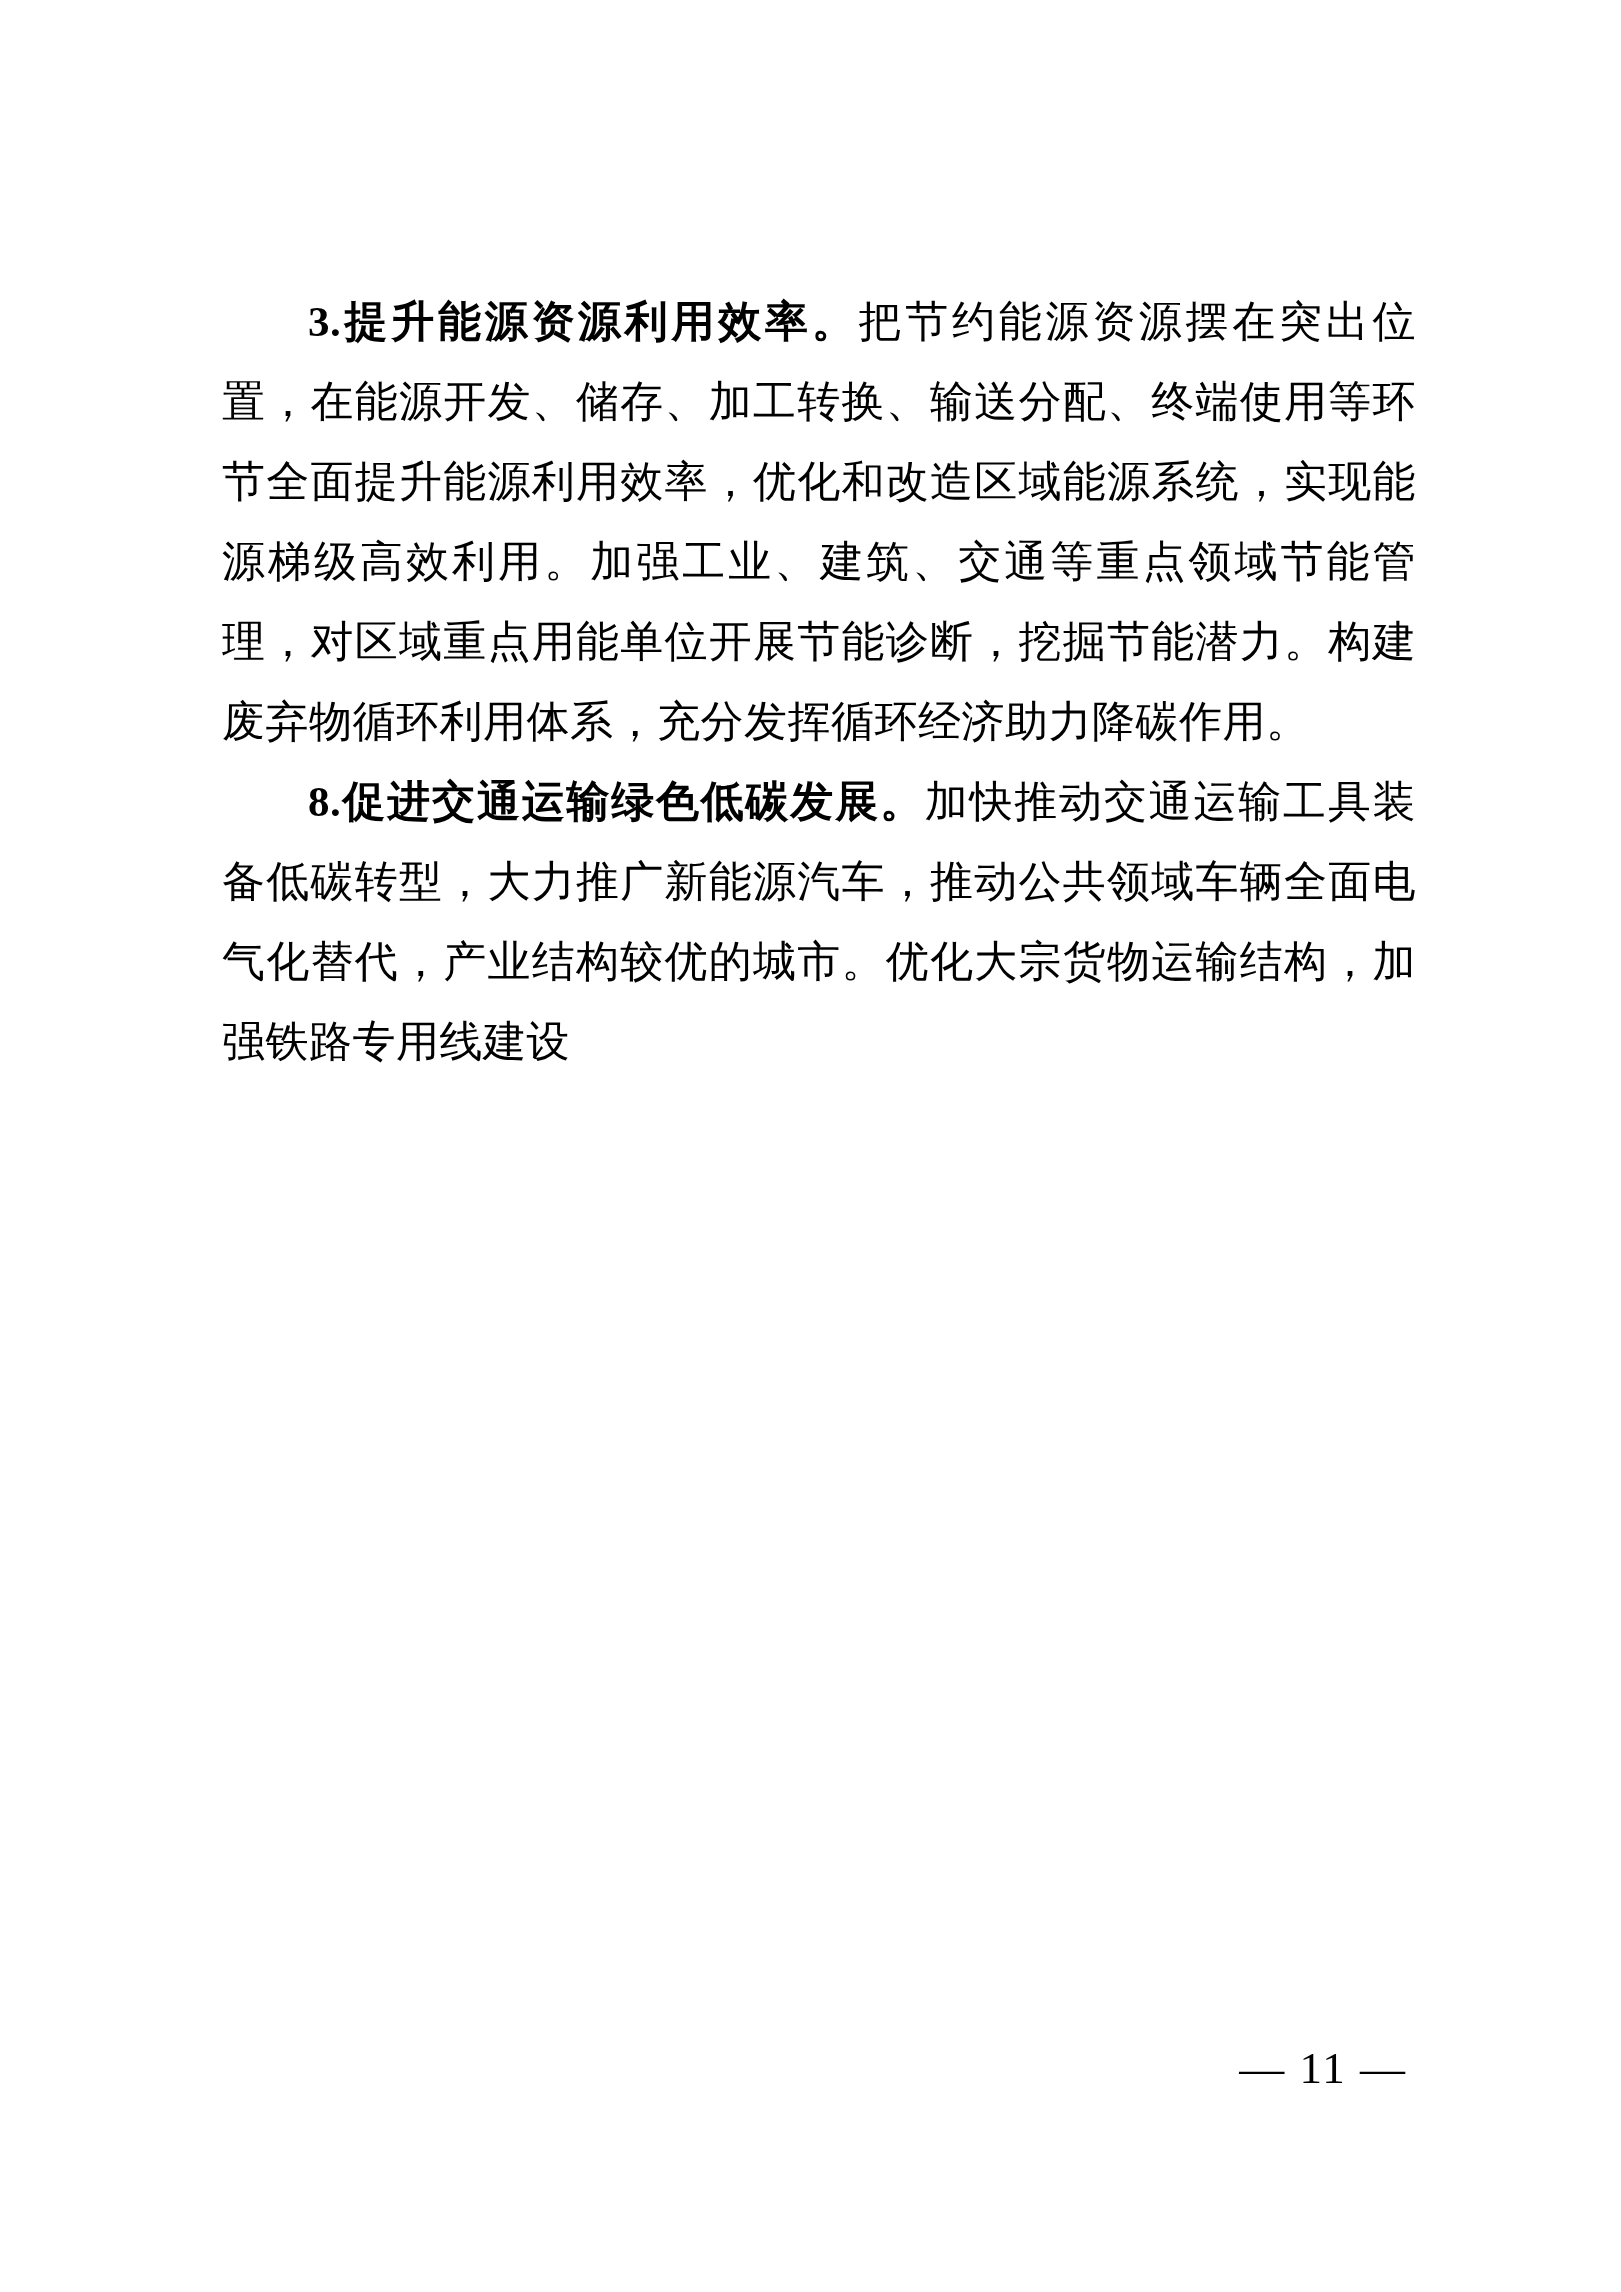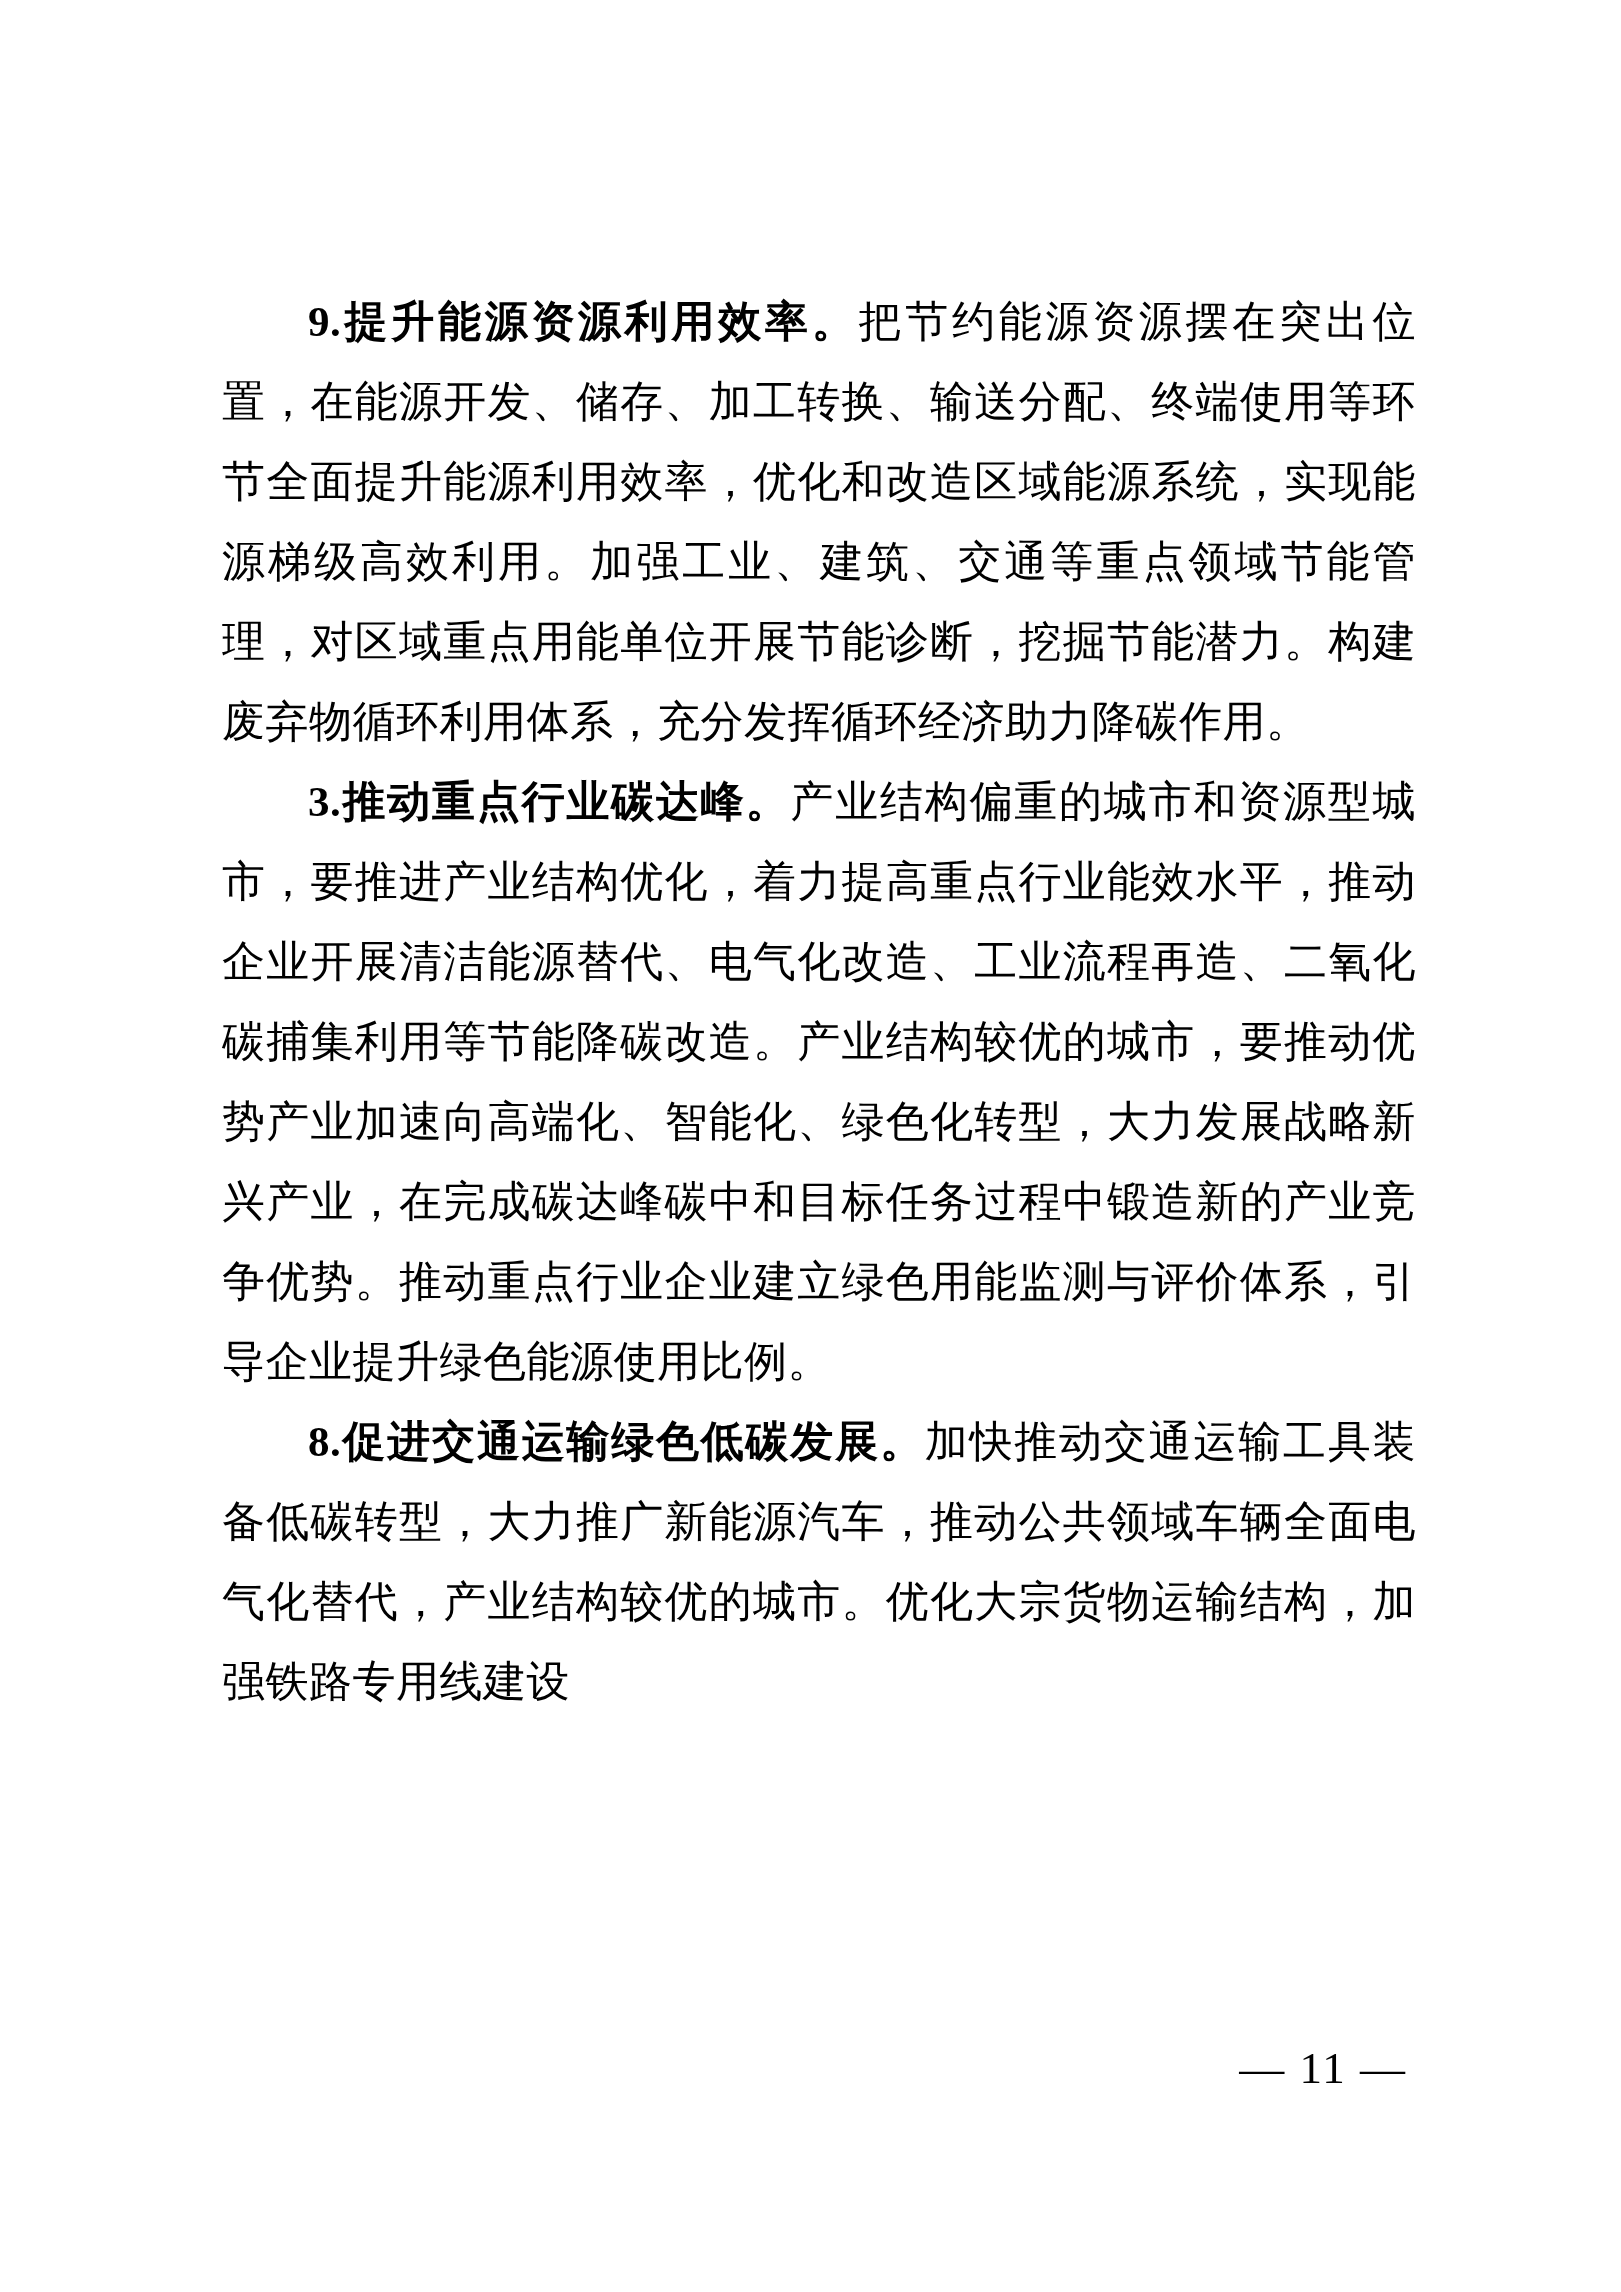--- a/index.html
+++ b/index.html
@@ -43,19 +43,18 @@
     line-height: 47px;
     letter-spacing: 2px;
     white-space: nowrap;
   }
 </style>
 </head>
 <body>
 
 <div class="page">
   <div class="content">
-    <p class="para"><span class="heading">9.提升能源资源利用效率。</span><span class="body-text">把节约能源资源摆在突出位置，在能源开发、储存、加工转换、输送分配、终端使用等环节全面提升能源利用效率，优化和改造区域能源系统，实现能源梯级高效利用。加强工业、建筑、交通等重点领域节能管理，对区域重点用能单位开展节能诊断，挖掘节能潜力。构建废弃物循环利用体系，充分发挥循环经济助力降碳作用。</span></p>
-    <p class="para"><span class="heading">3.推动重点行业碳达峰。</span><span class="body-text">产业结构偏重的城市和资源型城市，要推进产业结构优化，着力提高重点行业能效水平，推动企业开展清洁能源替代、电气化改造、工业流程再造、二氧化碳捕集利用等节能降碳改造。产业结构较优的城市，要推动优势产业加速向高端化、智能化、绿色化转型，大力发展战略新兴产业，在完成碳达峰碳中和目标任务过程中锻造新的产业竞争优势。推动重点行业企业建立绿色用能监测与评价体系，引导企业提升绿色能源使用比例。</span></p>
+    <p class="para"><span class="heading">3.提升能源资源利用效率。</span><span class="body-text">把节约能源资源摆在突出位置，在能源开发、储存、加工转换、输送分配、终端使用等环节全面提升能源利用效率，优化和改造区域能源系统，实现能源梯级高效利用。加强工业、建筑、交通等重点领域节能管理，对区域重点用能单位开展节能诊断，挖掘节能潜力。构建废弃物循环利用体系，充分发挥循环经济助力降碳作用。</span></p>
     <p class="para"><span class="heading">8.促进交通运输绿色低碳发展。</span><span class="body-text">加快推动交通运输工具装备低碳转型，大力推广新能源汽车，推动公共领域车辆全面电气化替代，产业结构较优的城市。优化大宗货物运输结构，加强铁路专用线建设</span></p>
   </div>
   <div class="page-number">— 11 —</div>
 </div>
 
 
 </body></html>

